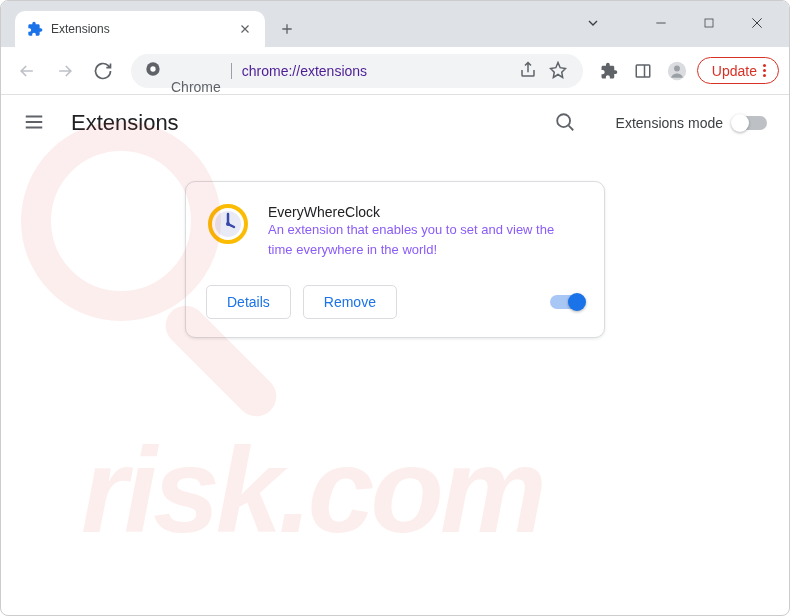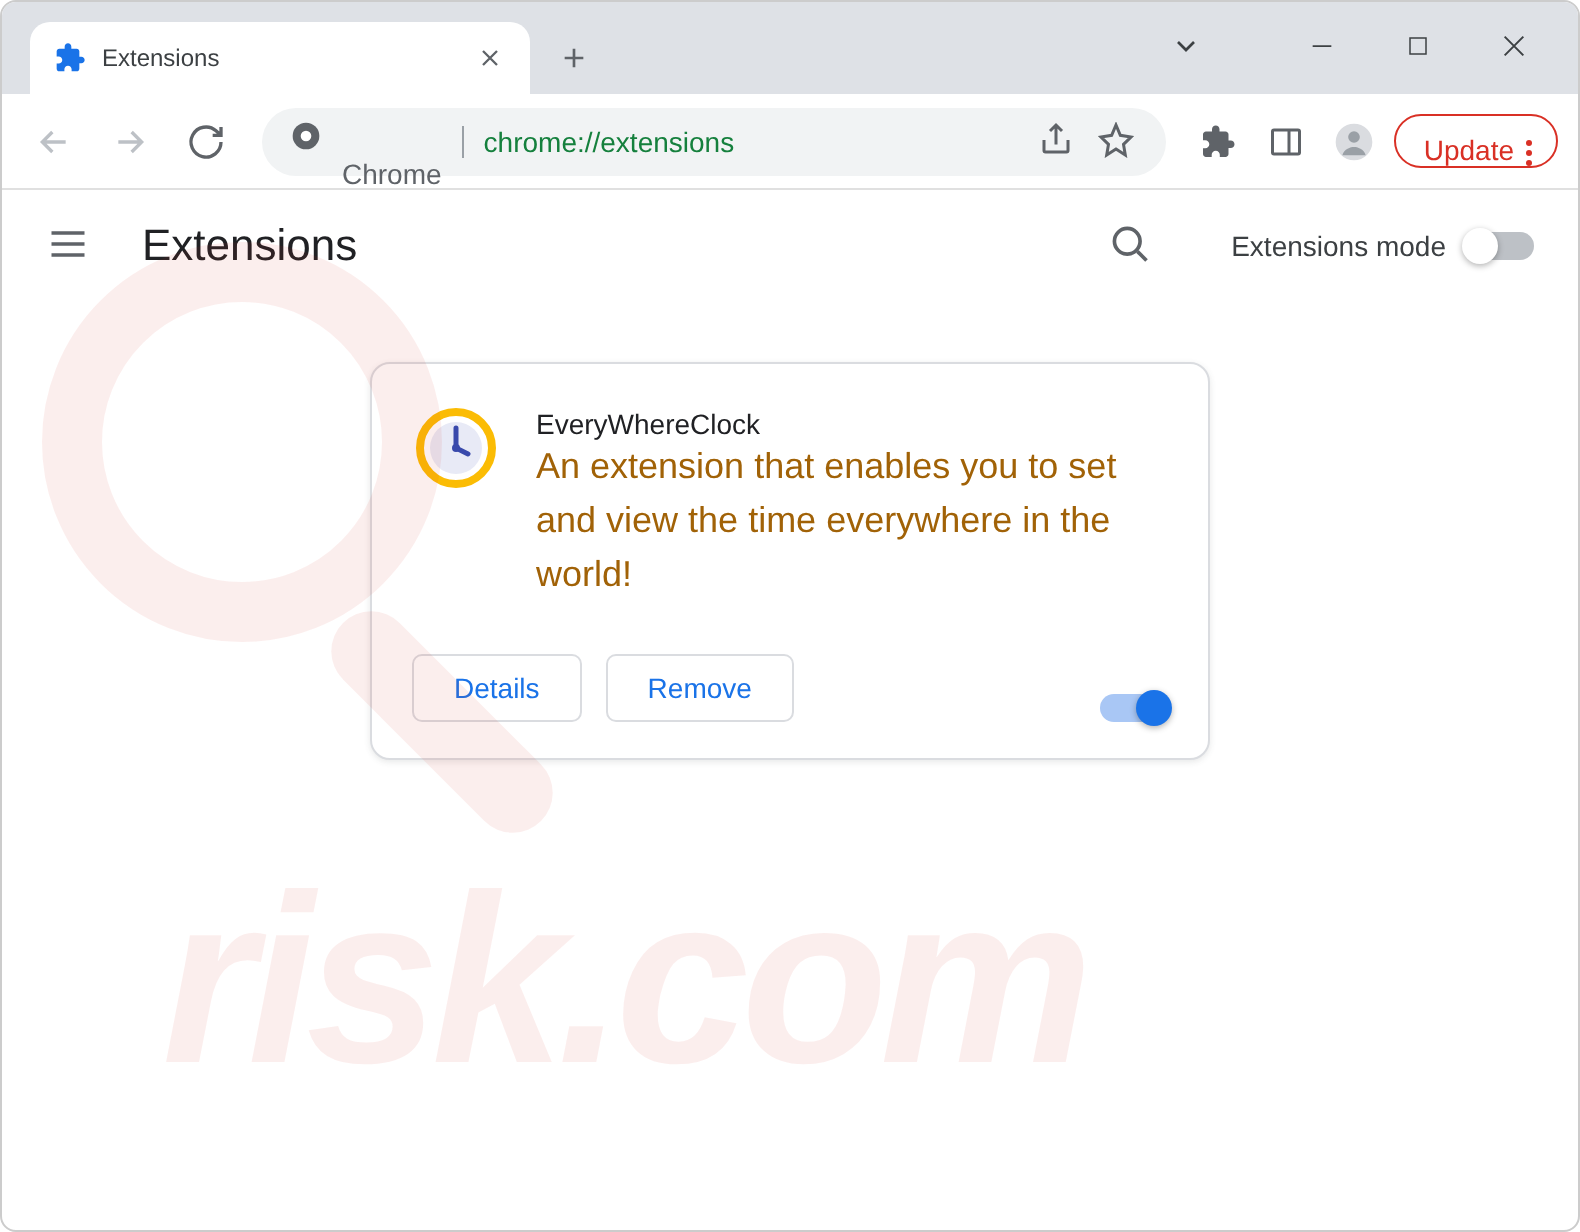--- a/index.html
+++ b/index.html
@@ -16,25 +16,25 @@
 .win-btn { width: 24px; height: 24px; display: flex; align-items: center; justify-content: center; cursor: pointer; color: #3c4043; }
 .chev { margin-right: 20px; }
 
 
 .toolbar { height: 48px; background: #fff; border-bottom: 1px solid #e0e0e0; display: flex; align-items: center; padding: 0 10px; gap: 6px; }
 .nav-btn { width: 32px; height: 32px; border-radius: 50%; display: flex; align-items: center; justify-content: center; color: #5f6368; cursor: pointer; }
 .nav-btn.disabled { color: #bdc1c6; cursor: default; }
 .omnibox { flex: 1; height: 34px; background: #f1f3f4; border-radius: 17px; display: flex; align-items: center; padding: 0 14px; gap: 10px; margin: 0 6px; }
 .omni-chrome { display: flex; align-items: center; gap: 8px; font-size: 14px; color: #5f6368; margin-top: 32px; }
 .omni-sep { width: 1px; height: 16px; background: #9aa0a6; }
-.omni-url { font-size: 14px; color: #15803d; }
+.omni-url { font-size: 14px; color: #4c1d95; }
 .omni-spacer { flex: 1; }
 .omni-icon { width: 20px; height: 20px; color: #5f6368; cursor: pointer; }
 .toolbar-icon { width: 28px; height: 28px; display: flex; align-items: center; justify-content: center; color: #5f6368; cursor: pointer; }
-.update-btn { border: 1px solid #d93025; color: #d93025; border-radius: 18px; height: 27px; padding: 0 12px 0 14px; display: flex; align-items: flex-end; gap: 6px; font-size: 14px; cursor: pointer; }
+.update-btn { border: 1px solid #d93025; color: #d93025; border-radius: 18px; height: 27px; padding: 0 12px 0 14px; display: flex; align-items: center; gap: 6px; font-size: 14px; cursor: pointer; }
 .update-dots { display: flex; flex-direction: column; gap: 2px; }
 .update-dots span { width: 3px; height: 3px; border-radius: 50%; background: #d93025; }
 
 
 .page-header { height: 56px; display: flex; align-items: center; padding: 0 22px; gap: 24px; }
 .hamburger { width: 24px; height: 24px; cursor: pointer; color: #5f6368; }
 .page-title { font-size: 22px; font-weight: 500; color: #202124; }
 .header-spacer { flex: 1; }
 .search-icon-hdr { width: 24px; height: 24px; color: #5f6368; cursor: pointer; margin-right: 14px; }
 .dev-mode { display: flex; align-items: center; gap: 10px; font-size: 14px; color: #3c4043; }
@@ -43,22 +43,22 @@
 .toggle.on .toggle-knob { left: auto; right: -2px; background: #1a73e8; }
 .toggle.on { background: #a9c7f5; }
 
 
 .content { padding: 30px 0 0 0; display: flex; justify-content: center; }
 .ext-card { width: 420px; border: 1px solid #dadce0; border-radius: 10px; box-shadow: 0 1px 3px rgba(60,64,67,.12); background: #fff; }
 .ext-body { padding: 22px 22px 14px 22px; display: flex; gap: 20px; }
 .ext-icon { width: 40px; height: 40px; flex-shrink: 0; }
 .ext-info { flex: 1; }
 .ext-name { font-size: 14px; color: #202124; margin-bottom: 0; }
-.ext-desc { font-size: 18px; color: #a16207; line-height: 1.5; }
-.ext-actions { padding: 12px 20px 18px 20px; display: flex; align-items: flex-end; gap: 12px; }
+.ext-desc { font-size: 13px; color: #8b5cf6; line-height: 1.5; }
+.ext-actions { padding: 12px 20px 18px 20px; display: flex; align-items: center; gap: 12px; }
 .ext-btn { border: 1px solid #dadce0; background: #fff; color: #1a73e8; font-size: 14px; padding: 8px 20px; border-radius: 5px; cursor: pointer; }
 .ext-toggle-wrap { margin-left: auto; }
 
 
 .watermark { position: absolute; left: 0; right: 0; top: 100px; bottom: 0; pointer-events: none; opacity: 0.08; overflow: hidden; }
 .wm-circle { position: absolute; width: 200px; height: 200px; border: 30px solid #d93025; border-radius: 50%; left: 20px; top: 20px; }
 .wm-handle { position: absolute; width: 40px; height: 140px; background: #d93025; transform: rotate(-45deg); left: 200px; top: 190px; border-radius: 20px; }
 .wm-text { position: absolute; top: 320px; left: 80px; font-size: 120px; font-weight: 900; font-style: italic; color: #d93025; letter-spacing: -4px; white-space: nowrap; }
 </style>
 </head>

